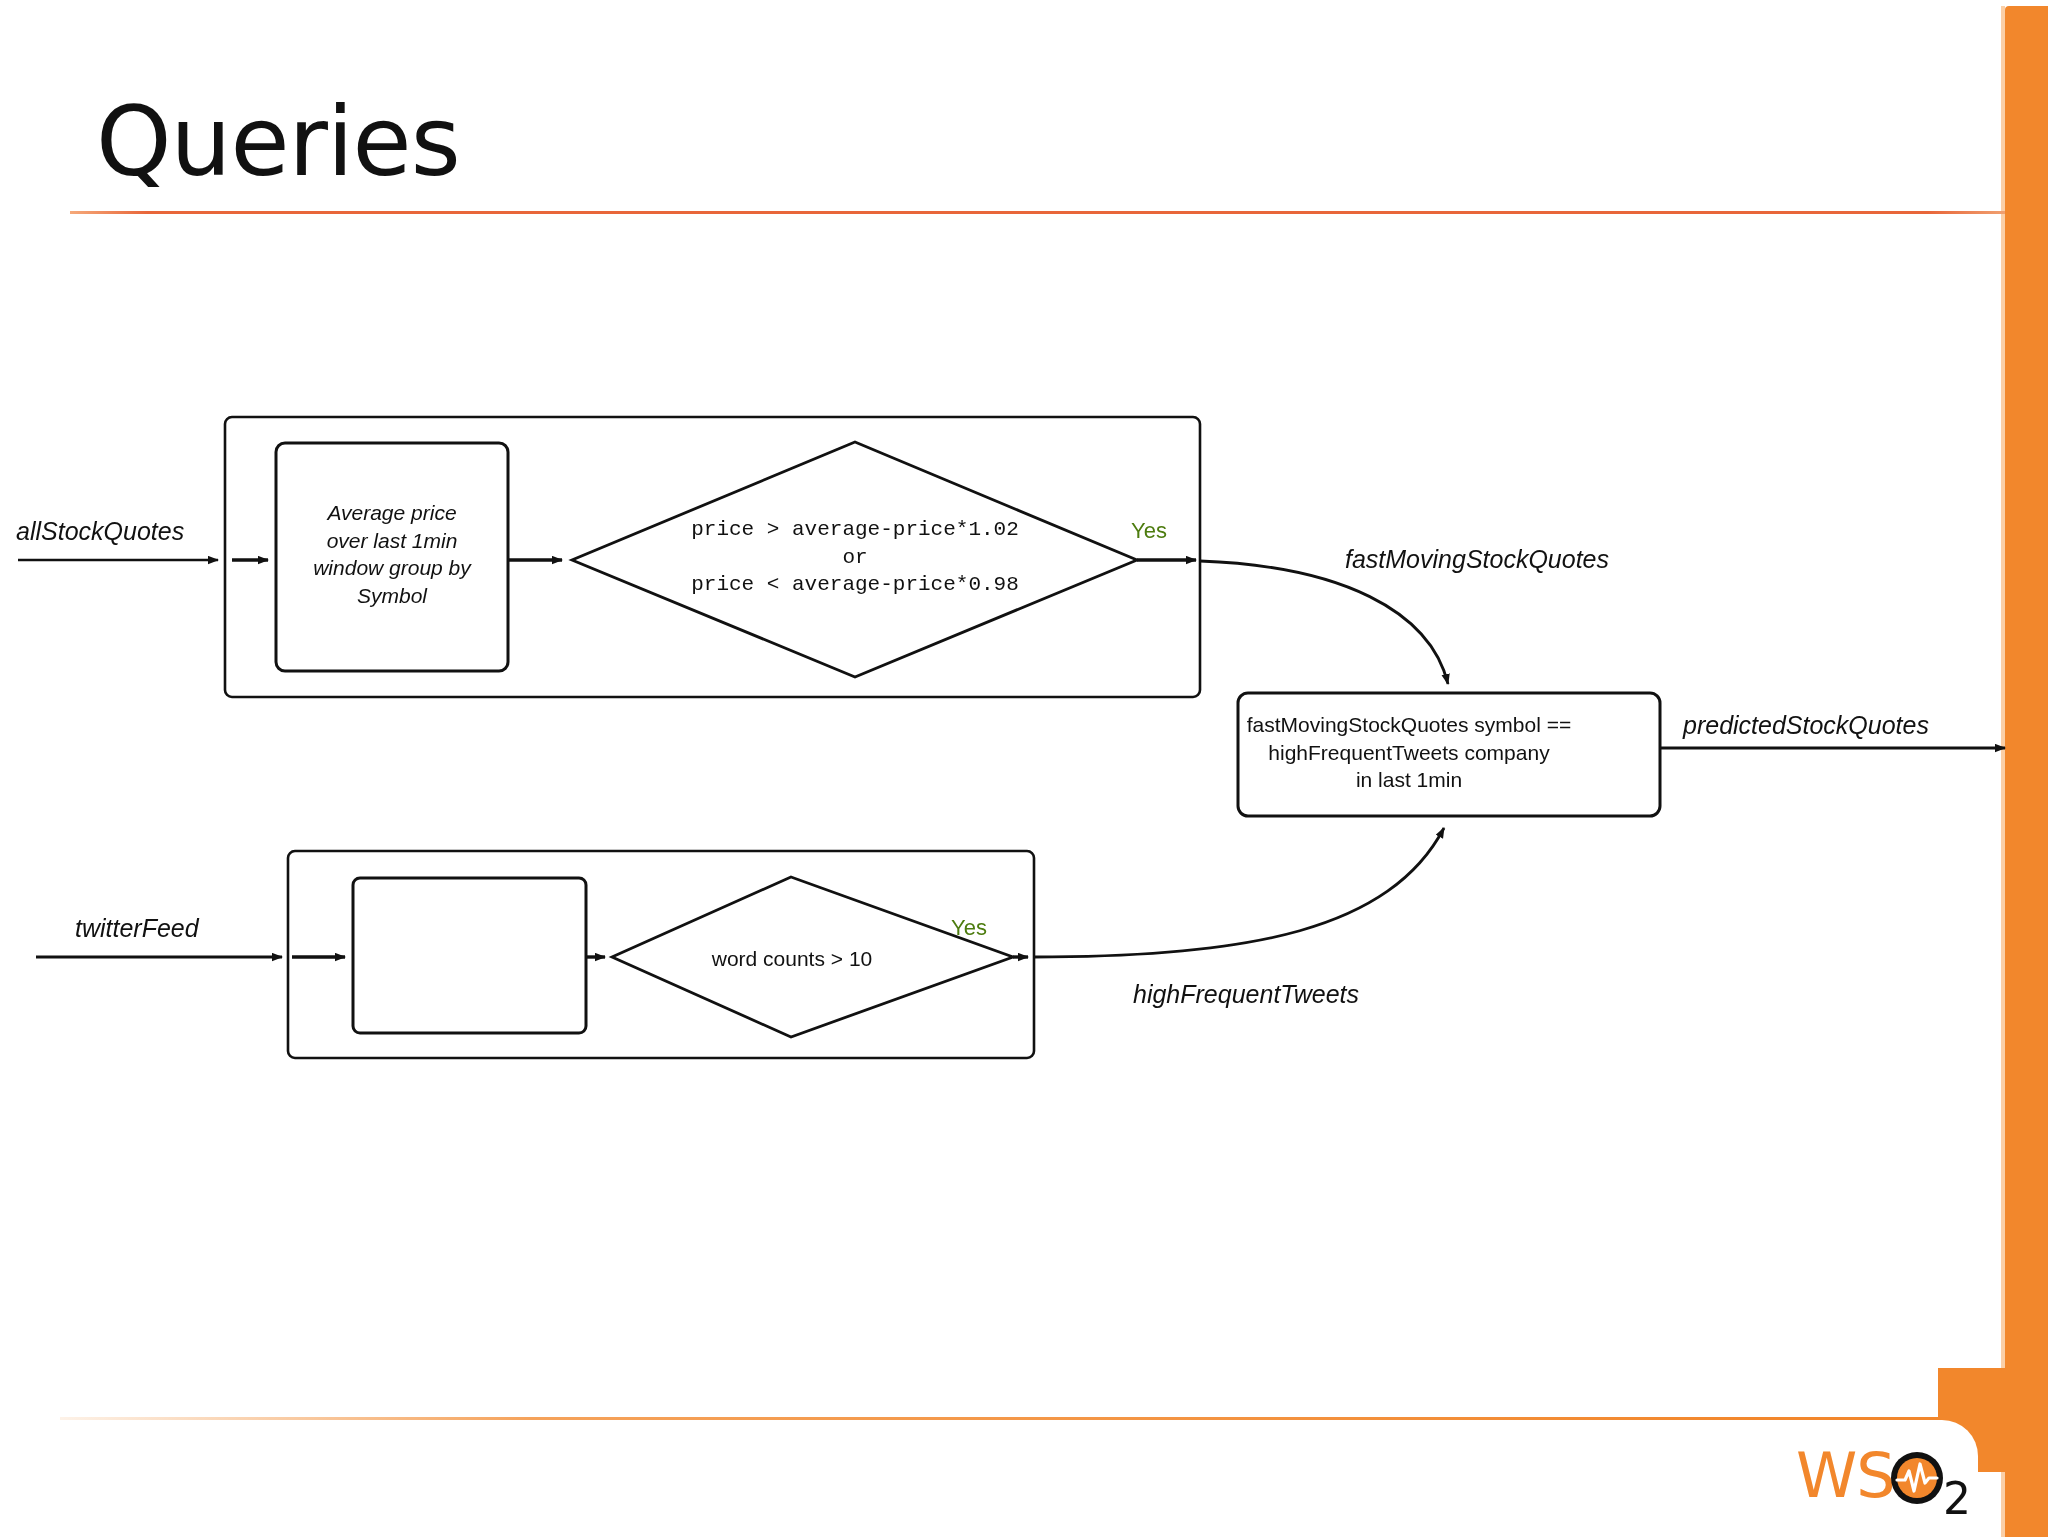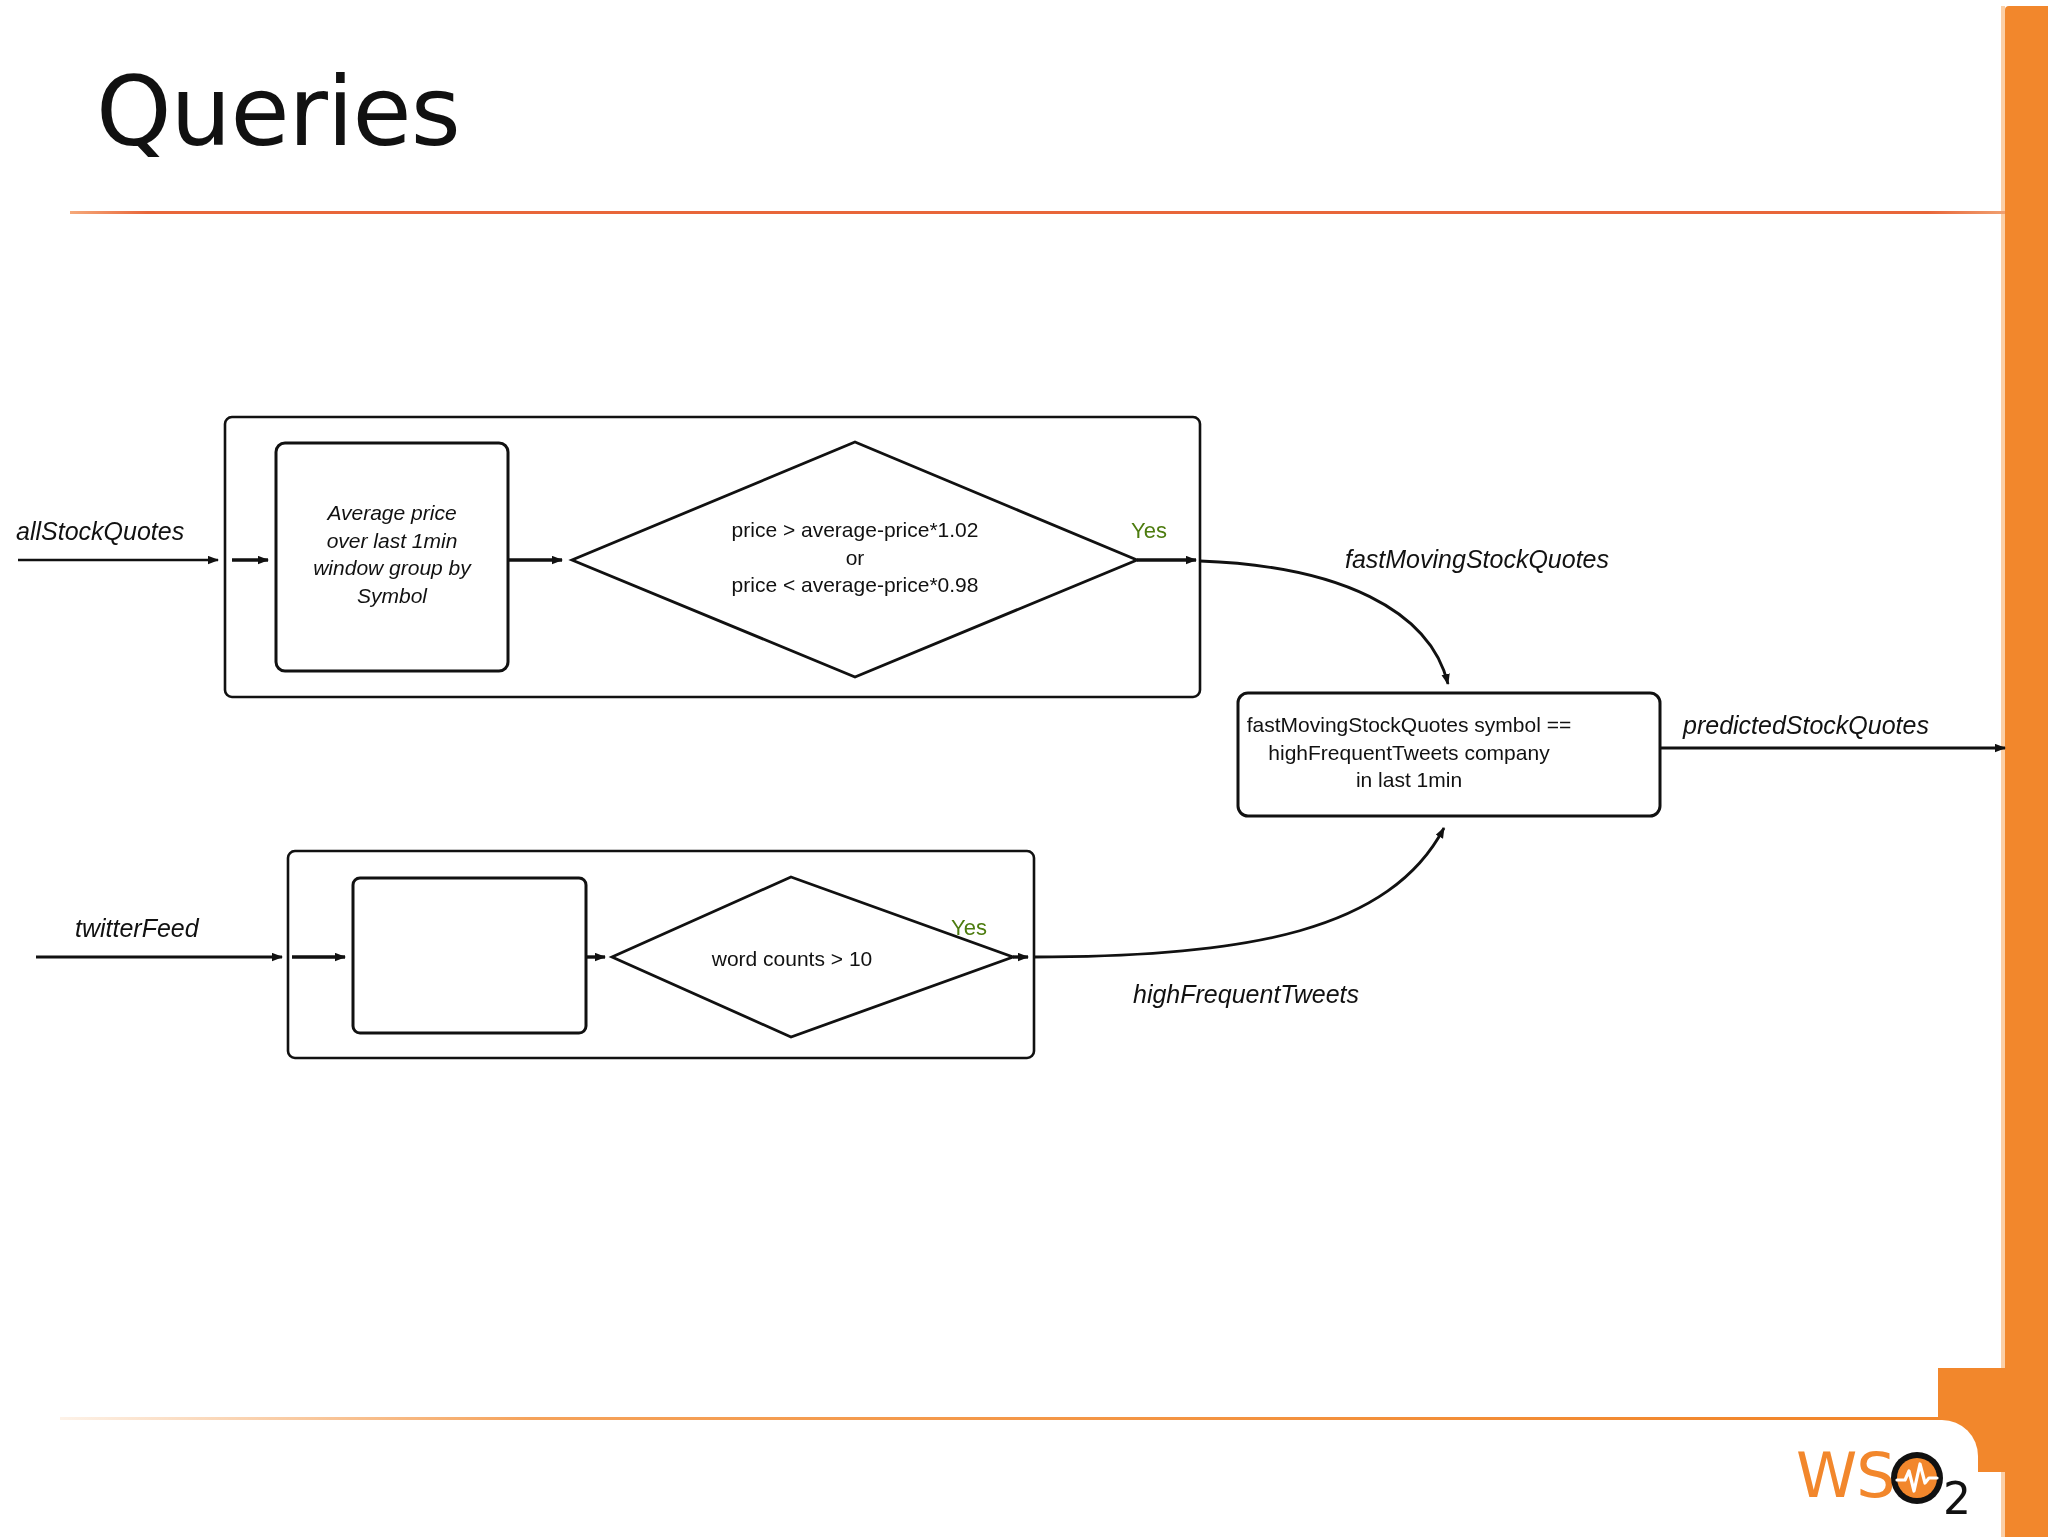--- a/index.html
+++ b/index.html
@@ -38,21 +38,21 @@
     right: 43px;
     top: 6px;
     width: 4px;
     height: 1531px;
     background: #fbcfa6;
   }
 
   .title {
     position: absolute;
     left: 96px;
-    top: 64px;
+    top: 94px;
     font-size: 96px;
     line-height: 1.0;
     color: #111111;
     font-weight: 400;
     letter-spacing: -1px;
     font-family: "DejaVu Sans", sans-serif;
   }
 
   .title-rule {
     position: absolute;
@@ -233,21 +233,21 @@
 
   <div class="dlabel" style="left:16px; top:517px;text-align:right;">allStockQuotes</div>
 
   <div class="dlabel" style="left:75px; top:914px;">twitterFeed</div>
 
   <div class="bx-text" style="left:276px; top:499px; width:232px;font-style:italic;">Average price
 over last 1min
 window  group by
 Symbol</div>
 
-  <div class="bx-text" style="left:640px; top:516px; width:430px;">price  &gt; average-price*1.02
+  <div class="bx-text" style="left:640px; top:516px; width:430px;font-family:Liberation Mono, monospace;">price  &gt; average-price*1.02
 or
 price  &lt;  average-price*0.98</div>
 
   <div class="yes-label" style="left:1131px; top:518px;">Yes</div>
 
   <div class="dlabel" style="left:1345px; top:545px;">fastMovingStockQuotes</div>
 
   <div class="bx-text" style="left:1238px; top:711px; width:342px;">fastMovingStockQuotes symbol  ==
 highFrequentTweets company
 in last 1min</div>

